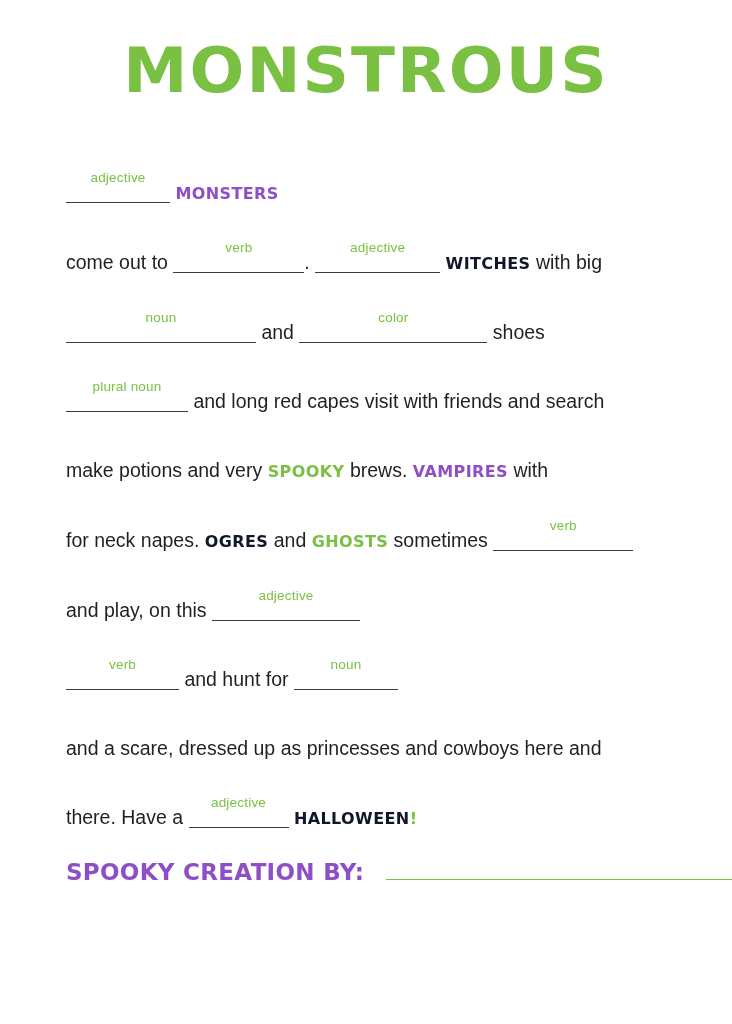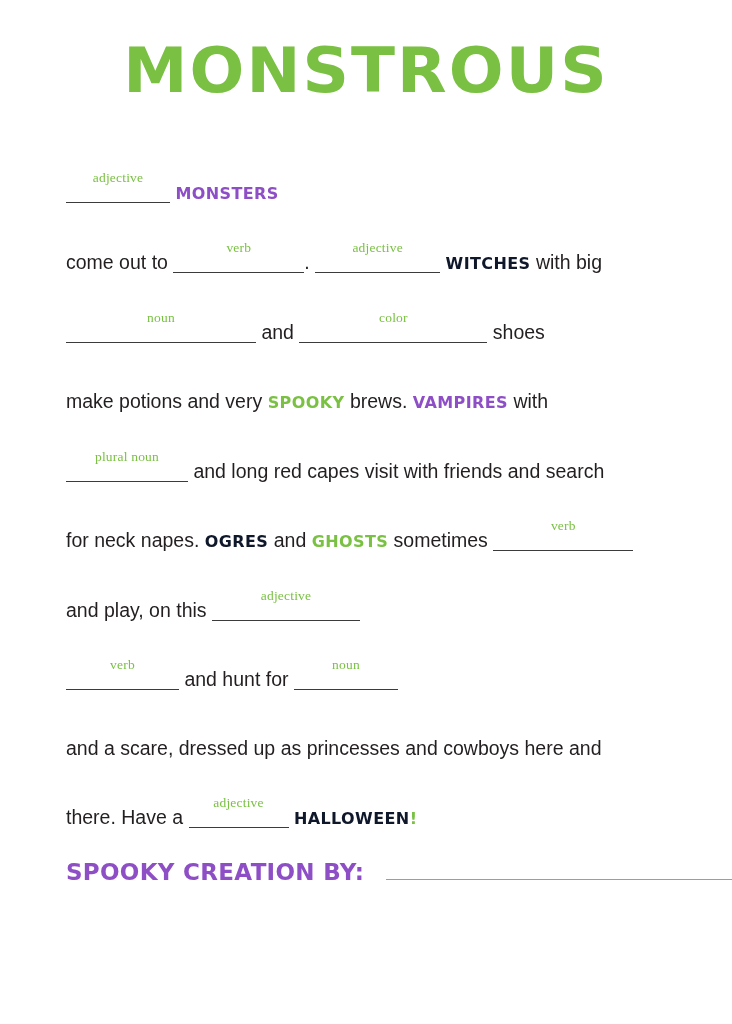--- a/index.html
+++ b/index.html
@@ -69,21 +69,20 @@
   .story .line {
     position: relative;
     white-space: nowrap;
   }
 
   
   .blank {
     display: inline-block;
     position: relative;
     vertical-align: baseline;
-    font-family: Liberation Serif, serif;
   }
   .blank .rule {
     display: inline-block;
     border-bottom: 1.6px solid #3b3b3b;
     height: 0;
     vertical-align: -4px;
   }
   .blank .cap {
     position: absolute;
     left: 50%;
@@ -168,36 +167,36 @@
       </span>
       <span>and</span>
       <span class="blank">
         <span class="rule" style="width:188px"></span>
         <span class="cap">color</span>
       </span>
       <span>shoes</span>
     </div>
 
     <div class="line">
+      <span class="blank">
+        <span class="rule" style="width:122px"></span>
+        <span class="cap">plural noun</span>
+      </span>
+      <span>and long red capes visit with friends and search</span>
+    </div>
+
+    <div class="line">
       <span>make potions and very</span>
       <span class="w green">SPOOKY</span>
       <span>brews.</span>
       <span class="w purple">VAMPIRES</span>
       <span>with</span>
     </div>
 
     <div class="line">
-      <span class="blank">
-        <span class="rule" style="width:122px"></span>
-        <span class="cap">plural noun</span>
-      </span>
-      <span>and long red capes visit with friends and search</span>
-    </div>
-
-    <div class="line">
       <span>for neck napes.</span>
       <span class="w orange">OGRES</span>
       <span>and</span>
       <span class="w green">GHOSTS</span>
       <span>sometimes</span>
       <span class="blank">
         <span class="rule" style="width:140px"></span>
         <span class="cap">verb</span>
       </span>
     </div>

